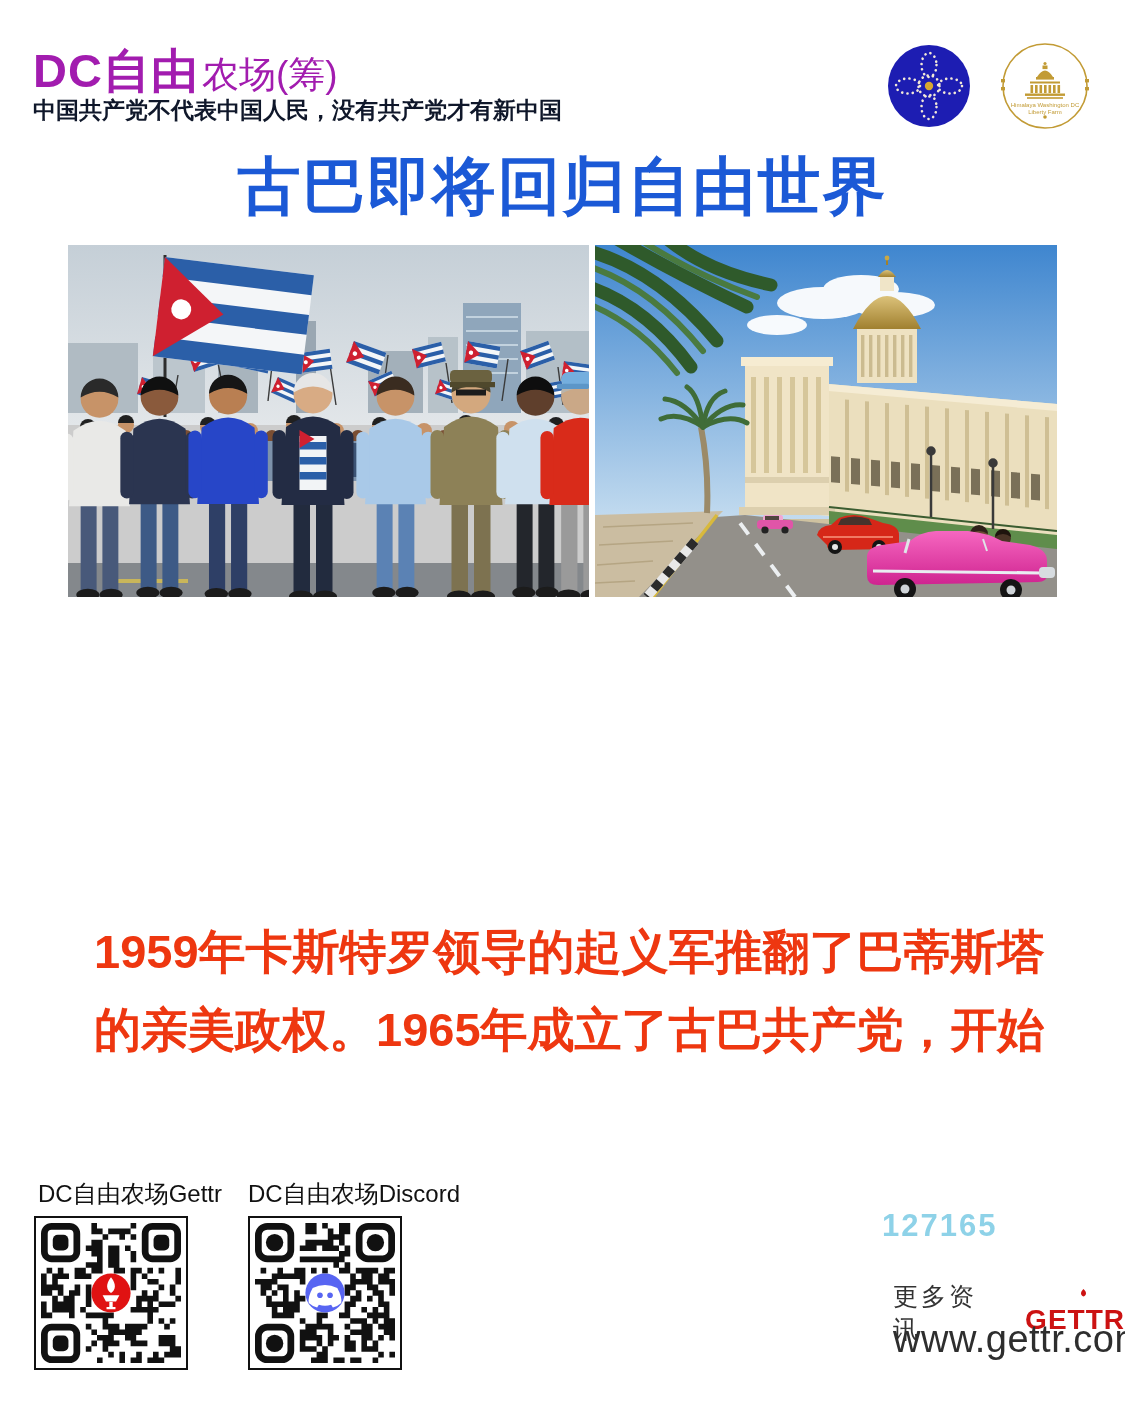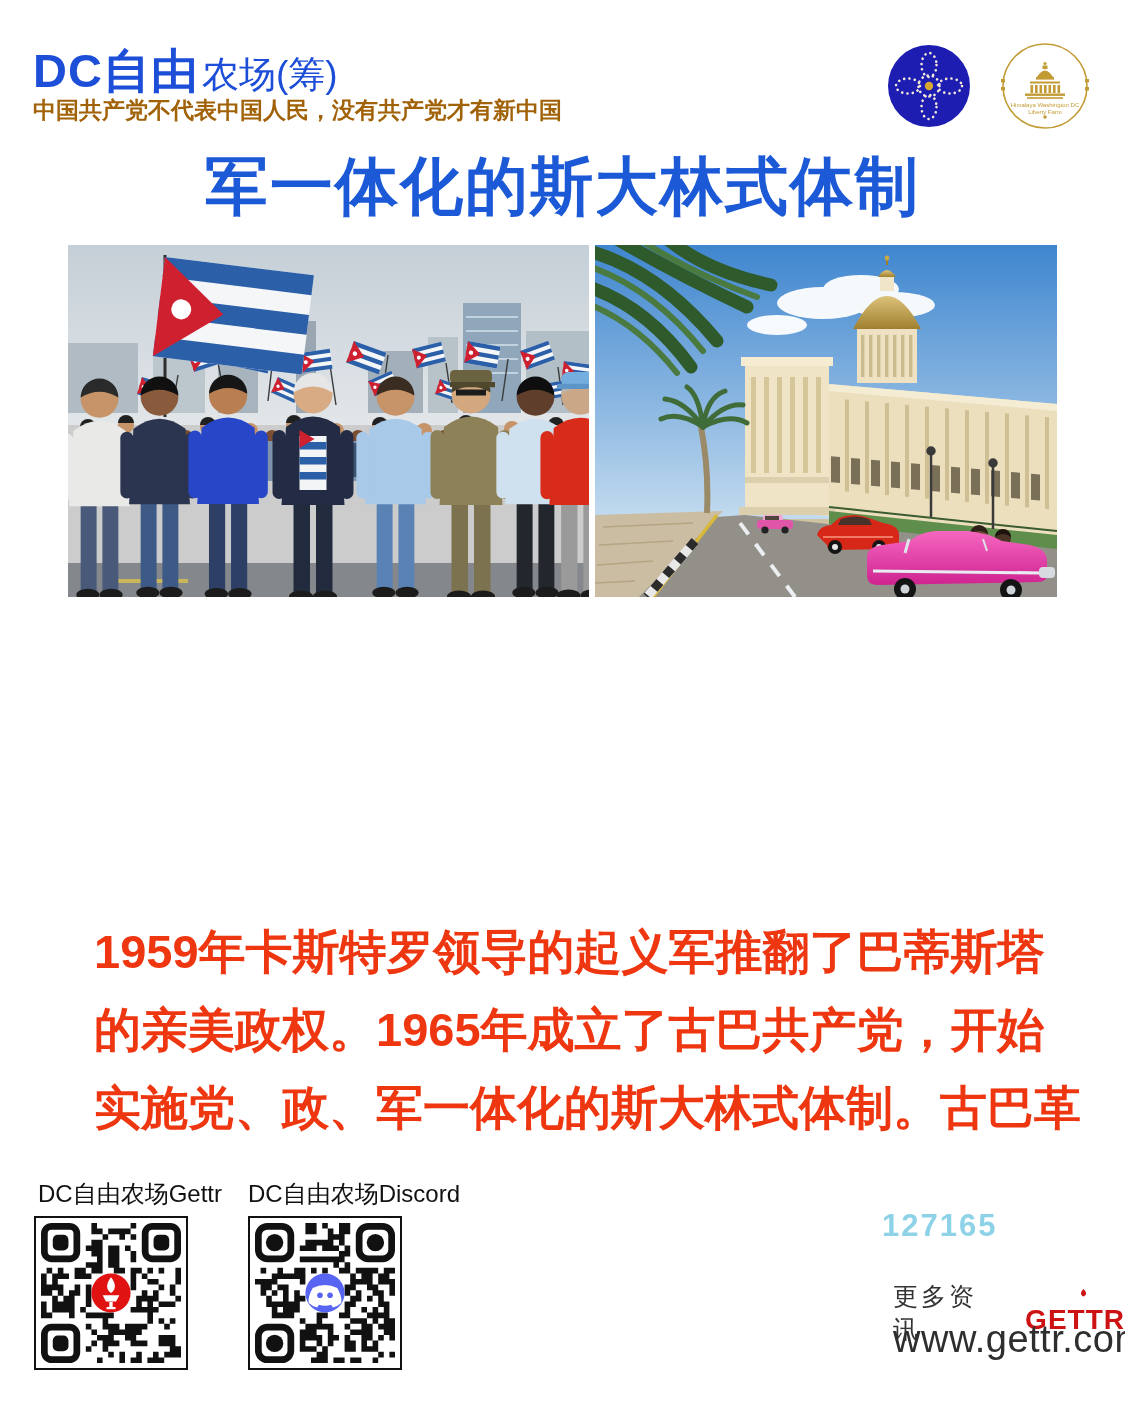--- a/index.html
+++ b/index.html
@@ -1,24 +1,24 @@
 <!DOCTYPE html>
 <html><head>
 <meta charset="utf-8">
 <style>
   html,body{margin:0;padding:0;background:#e9e9e9;}
   #poster{position:relative;width:1125px;height:1412px;background:#ffffff;overflow:hidden;
           font-family:"Liberation Sans","DejaVu Sans",sans-serif;margin:0 auto;}
   .abs{position:absolute;}
 
   
-  .brand{left:33px;top:40px;display:flex;align-items:baseline;color:#1d4ed8;}
+  .brand{left:33px;top:40px;display:flex;align-items:baseline;color:#a21caf;}
   .brand-bold{font-size:47px;font-weight:900;letter-spacing:1px;}
   .brand-rest{font-size:37px;font-weight:400;margin-left:3px;}
-  .slogan{left:33px;top:95px;font-size:23px;font-weight:900;color:#a16207;letter-spacing:0px;}
+  .slogan{left:33px;top:95px;font-size:23px;font-weight:900;color:#0f172a;letter-spacing:0px;}
 
   
   .main-title{left:0;top:144px;width:100%;text-align:center;font-size:63px;font-weight:800;
               color:#1b59d6;letter-spacing:2px;}
 
   
   .photo{top:245px;height:352px;overflow:hidden;background:#ccc;}
   .photo svg{display:block;}
   #photo-left{left:68px;width:521px;}
   #photo-right{left:595px;width:462px;}
@@ -91,21 +91,21 @@
         <rect x="53" y="44" width="2.6" height="8"></rect>
       <rect x="57.5" y="44" width="2.6" height="8"></rect>
       <rect x="25" y="52.5" width="40" height="2.4"></rect>
       <rect x="27" y="56.2" width="36" height="1.6"></rect>
       <circle cx="45" cy="76" r="1.8"></circle>
     </g>
     <text x="45" y="66" text-anchor="middle" font-size="6" fill="#c29b35">Himalaya Washington DC</text>
     <text x="45" y="72.5" text-anchor="middle" font-size="6" fill="#c29b35">Liberty Farm</text>
   </svg>
 
-  <div class="abs main-title">军一体化的斯大林式体制</div>
+  <div class="abs main-title">古巴即将回归自由世界</div>
 
   <div id="photo-left" class="abs photo">
     <svg width="521" height="352" viewBox="0 0 521 352">
       <defs>
         <linearGradient id="skyL" x1="0" y1="0" x2="0" y2="1">
           <stop offset="0" stop-color="#c5cfd7"></stop>
             <stop offset="1" stop-color="#e2e6e9"></stop>
         </linearGradient>
         <g id="cf">
           <rect width="30" height="20" fill="#f4f6f8"></rect>
@@ -426,21 +426,20 @@
           <path d="M-4,60 Q44,80 82,128"></path>
         </g>
       </g>
     </svg>
   </div>
 
 
   <div id="para2" class="abs para">
     <div>1959年卡斯特罗领导的起义军推翻了巴蒂斯塔</div>
     <div>的亲美政权。1965年成立了古巴共产党，开始</div>
-    <div>实施党、政、军一体化的斯大林式体制。古巴革</div>
   </div>
 
   <div id="qr1-label" class="abs qr-label">DC自由农场Gettr</div>
   <div id="qr2-label" class="abs qr-label">DC自由农场Discord</div>
 
   <div id="qr1" class="abs qr-box">
     <svg viewBox="0 0 25 25">
       <path id="qr1-mods" fill="#111" d="M9,0h1v1h-1zM16,0h1v1h-1zM9,1h1v1h-1zM10,1h1v1h-1zM12,1h1v1h-1zM13,1h1v1h-1zM14,1h1v1h-1zM15,1h1v1h-1zM11,2h1v1h-1zM14,2h1v1h-1zM16,2h1v1h-1zM9,3h1v1h-1zM10,3h1v1h-1zM8,4h1v1h-1zM9,4h1v1h-1zM10,4h1v1h-1zM12,4h1v1h-1zM13,4h1v1h-1zM15,4h1v1h-1zM9,5h1v1h-1zM10,5h1v1h-1zM12,5h1v1h-1zM13,5h1v1h-1zM16,5h1v1h-1zM10,6h1v1h-1zM12,6h1v1h-1zM13,6h1v1h-1zM16,6h1v1h-1zM8,7h1v1h-1zM9,7h1v1h-1zM10,7h1v1h-1zM12,7h1v1h-1zM13,7h1v1h-1zM1,8h1v1h-1zM3,8h1v1h-1zM6,8h1v1h-1zM7,8h1v1h-1zM9,8h1v1h-1zM10,8h1v1h-1zM13,8h1v1h-1zM14,8h1v1h-1zM16,8h1v1h-1zM17,8h1v1h-1zM19,8h1v1h-1zM21,8h1v1h-1zM24,8h1v1h-1zM0,9h1v1h-1zM2,9h1v1h-1zM3,9h1v1h-1zM4,9h1v1h-1zM6,9h1v1h-1zM7,9h1v1h-1zM8,9h1v1h-1zM16,9h1v1h-1zM18,9h1v1h-1zM24,9h1v1h-1zM0,10h1v1h-1zM2,10h1v1h-1zM16,10h1v1h-1zM19,10h1v1h-1zM20,10h1v1h-1zM24,10h1v1h-1zM0,11h1v1h-1zM1,11h1v1h-1zM2,11h1v1h-1zM3,11h1v1h-1zM6,11h1v1h-1zM8,11h1v1h-1zM16,11h1v1h-1zM21,11h1v1h-1zM23,11h1v1h-1zM0,12h1v1h-1zM1,12h1v1h-1zM3,12h1v1h-1zM5,12h1v1h-1zM6,12h1v1h-1zM8,12h1v1h-1zM18,12h1v1h-1zM20,12h1v1h-1zM23,12h1v1h-1zM2,13h1v1h-1zM4,13h1v1h-1zM5,13h1v1h-1zM8,13h1v1h-1zM17,13h1v1h-1zM18,13h1v1h-1zM19,13h1v1h-1zM20,13h1v1h-1zM24,13h1v1h-1zM0,14h1v1h-1zM2,14h1v1h-1zM3,14h1v1h-1zM4,14h1v1h-1zM5,14h1v1h-1zM8,14h1v1h-1zM17,14h1v1h-1zM19,14h1v1h-1zM21,14h1v1h-1zM22,14h1v1h-1zM23,14h1v1h-1zM0,15h1v1h-1zM2,15h1v1h-1zM3,15h1v1h-1zM4,15h1v1h-1zM5,15h1v1h-1zM7,15h1v1h-1zM16,15h1v1h-1zM17,15h1v1h-1zM18,15h1v1h-1zM19,15h1v1h-1zM20,15h1v1h-1zM0,16h1v1h-1zM1,16h1v1h-1zM5,16h1v1h-1zM8,16h1v1h-1zM9,16h1v1h-1zM10,16h1v1h-1zM11,16h1v1h-1zM12,16h1v1h-1zM19,16h1v1h-1zM11,17h1v1h-1zM19,17h1v1h-1zM21,17h1v1h-1zM23,17h1v1h-1zM8,18h1v1h-1zM11,18h1v1h-1zM12,18h1v1h-1zM13,18h1v1h-1zM15,18h1v1h-1zM16,18h1v1h-1zM17,18h1v1h-1zM18,18h1v1h-1zM22,18h1v1h-1zM9,19h1v1h-1zM12,19h1v1h-1zM13,19h1v1h-1zM14,19h1v1h-1zM15,19h1v1h-1zM16,19h1v1h-1zM17,19h1v1h-1zM10,20h1v1h-1zM11,20h1v1h-1zM12,20h1v1h-1zM15,20h1v1h-1zM16,20h1v1h-1zM21,20h1v1h-1zM22,20h1v1h-1zM23,20h1v1h-1zM9,21h1v1h-1zM11,21h1v1h-1zM12,21h1v1h-1zM13,21h1v1h-1zM16,21h1v1h-1zM17,21h1v1h-1zM18,21h1v1h-1zM21,21h1v1h-1zM22,21h1v1h-1zM23,21h1v1h-1zM8,22h1v1h-1zM11,22h1v1h-1zM23,22h1v1h-1zM24,22h1v1h-1zM12,23h1v1h-1zM14,23h1v1h-1zM17,23h1v1h-1zM20,23h1v1h-1zM22,23h1v1h-1zM23,23h1v1h-1zM24,23h1v1h-1zM10,24h1v1h-1zM14,24h1v1h-1zM16,24h1v1h-1zM17,24h1v1h-1zM19,24h1v1h-1zM20,24h1v1h-1zM21,24h1v1h-1z"></path>
       <g>
         <g>

